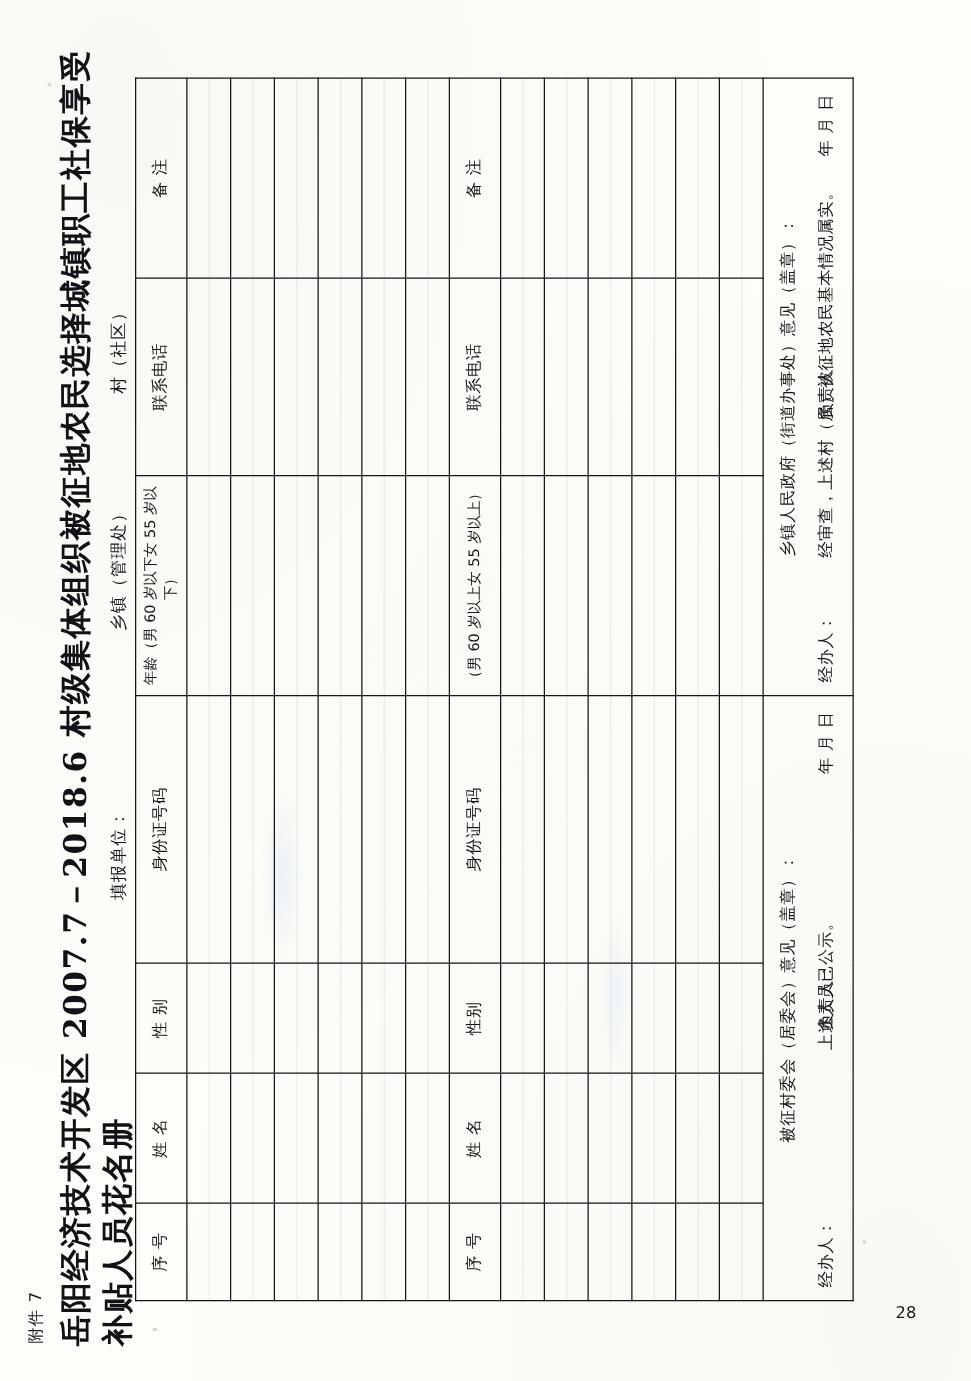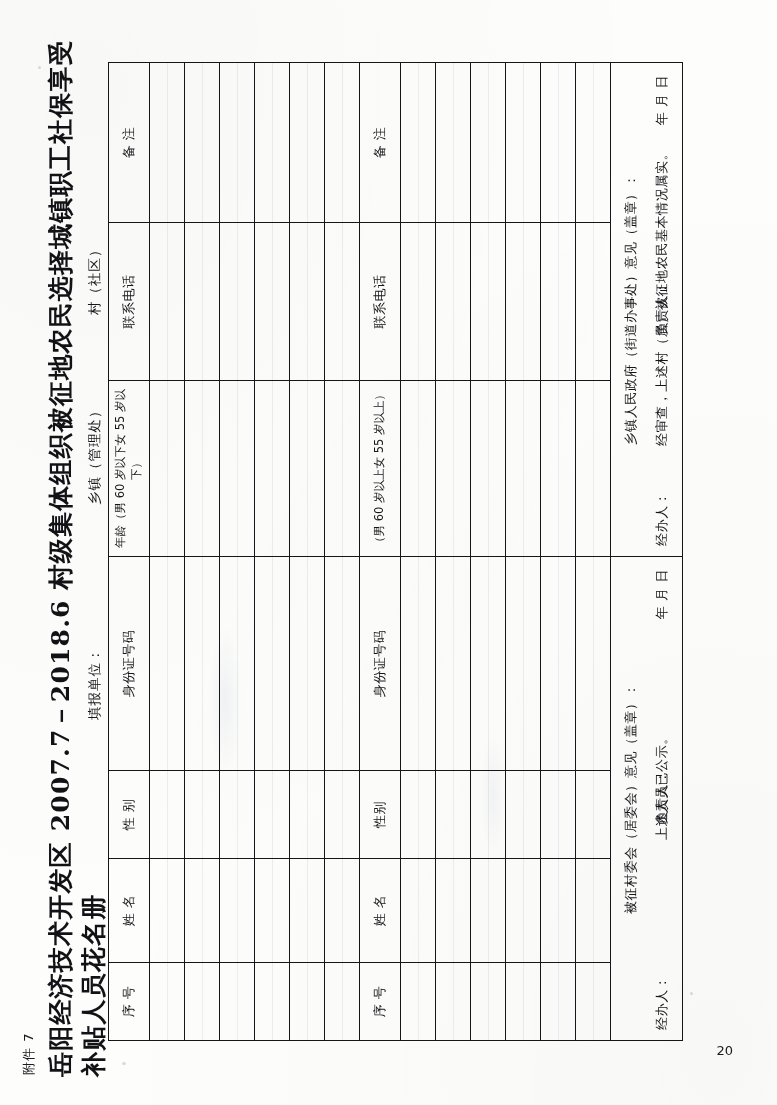--- a/index.html
+++ b/index.html
@@ -205,21 +205,21 @@
 </style>
 </head>
 <body>
 
 <div class="page">
 
   <div class="spot" style="left:38px; top:66px; width:3px; height:3px;"></div>
   <div class="spot" style="left:122px; top:1062px; width:4px; height:3px;"></div>
   <div class="spot" style="left:690px; top:992px; width:3px; height:3px;"></div>
 
-  <div class="page-no">20</div>
+  <div class="page-no">28</div>
 
   <div class="rot-layer">
 
     <div class="attach-label">附件 7</div>
 
     <div class="doc-title">岳阳经济技术开发区 2007.7－2018.6 村级集体组织被征地农民选择城镇职工社保享受补贴人员花名册</div>
 
     <div class="fill-unit">填报单位：</div>
     <div class="town-label">乡镇（管理处）</div>
     <div class="village-label">村（社区）</div>

